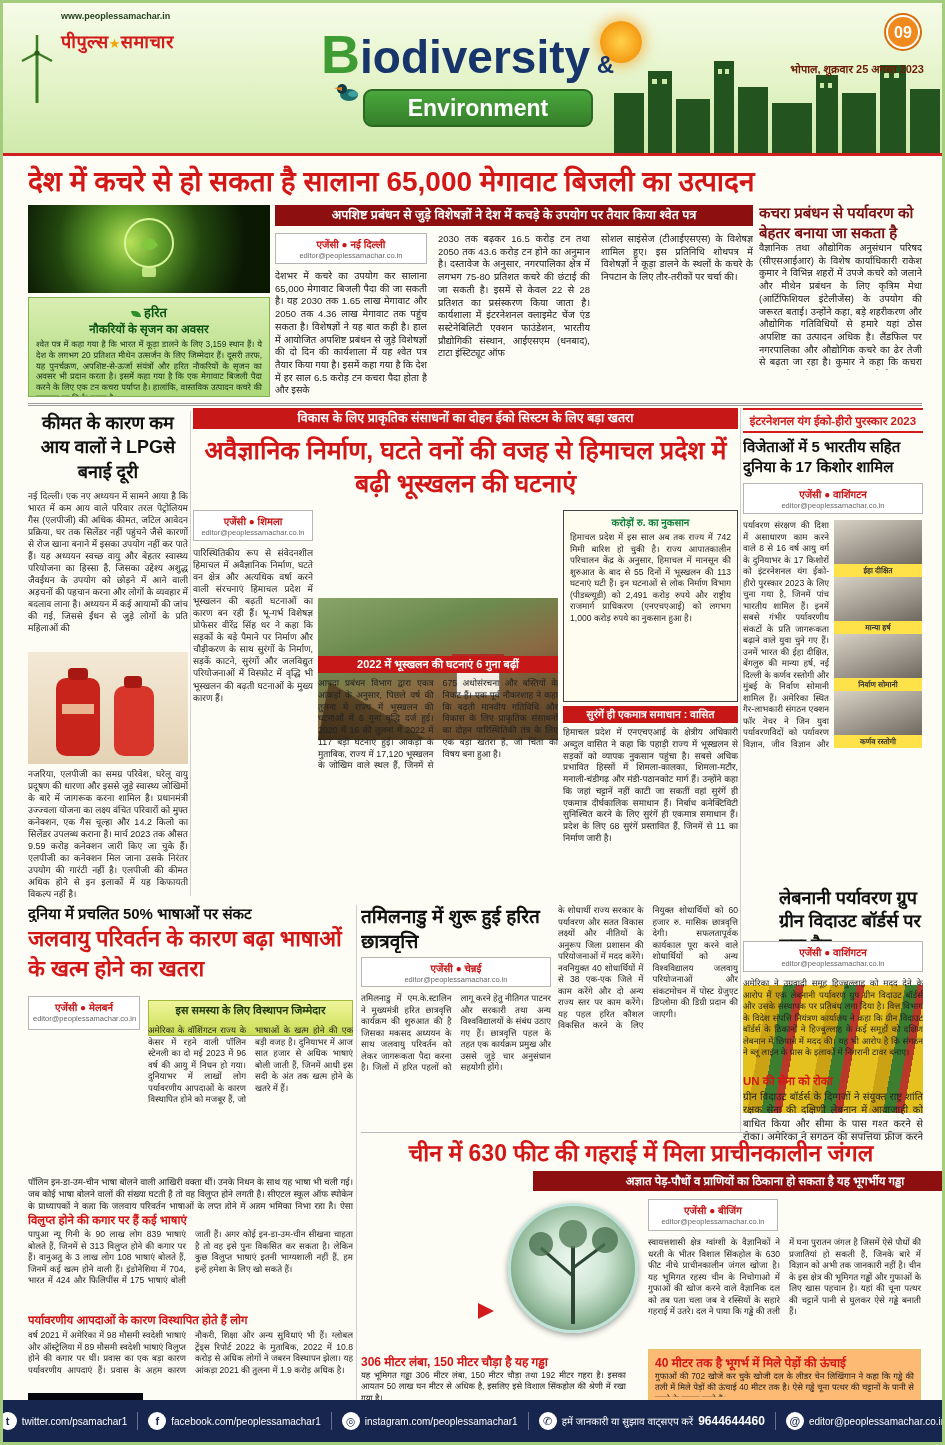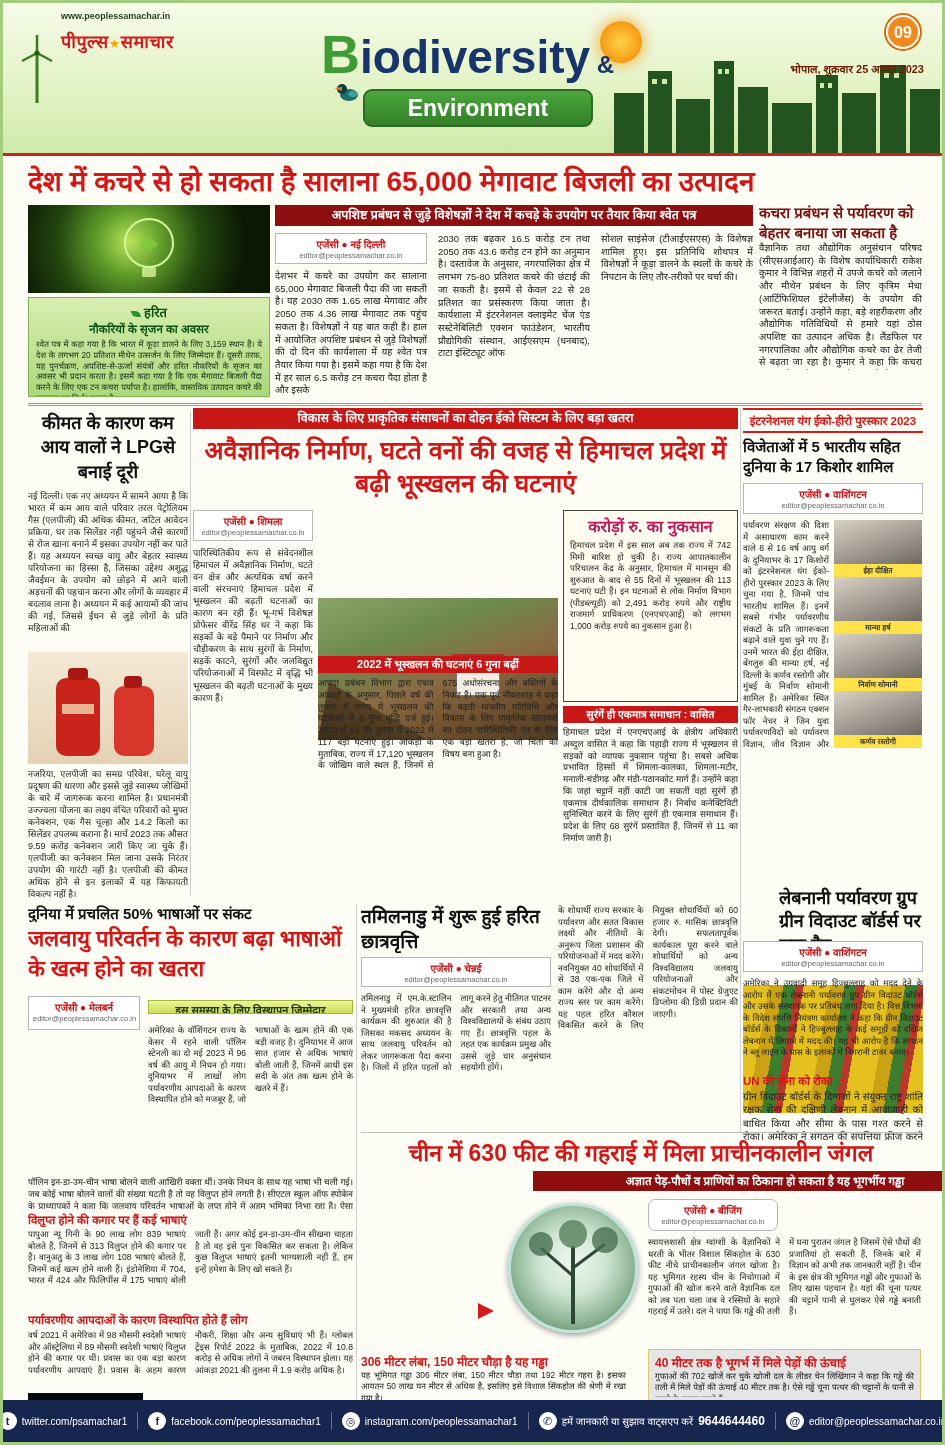--- a/index.html
+++ b/index.html
@@ -52,22 +52,22 @@
     background:radial-gradient(circle at 50% 45%,#eef7f0 0%,#cfe6d4 35%,#8fb697 65%,#47624d 100%);box-shadow:0 2px 6px rgba(0,0,0,.4);}
   .ph-lpg{background:linear-gradient(#f4e9d6,#e4d2b4);}
   .ph-portrait{background:linear-gradient(160deg,#d8d2c6,#9a948a 60%,#6e685e);}
   .photo-label{background:#ffe24a;color:#333;font-size:7.5px;font-weight:bold;text-align:center;line-height:13px;overflow:hidden;white-space:nowrap;}
   
   .green-box{background:linear-gradient(#d9eeb2,#abd878);border:1px solid #80b251;padding:5px 7px;overflow:hidden;}
   .green-box .gk{color:#0d5514;font-weight:bold;font-size:13px;text-align:center;}
   .green-box .gt{color:#0d5514;font-weight:bold;font-size:11.5px;text-align:center;margin-bottom:3px;}
   .green-box .gb{font-size:8.3px;line-height:1.3;text-align:justify;color:#16301a;}
   .loss-box{border:1.5px solid #444;background:#fffdf0;padding:4px 6px;overflow:hidden;}
-  .loss-box .lt{color:#be185d;font-weight:bold;font-size:16px;text-align:center;margin-bottom:3px;}
-  .yellow-box{background:#e5e5e5;border:1px solid #e0c86a;padding:4px 6px;overflow:hidden;}
+  .loss-box .lt{color:#15803d;font-weight:bold;font-size:10px;text-align:center;margin-bottom:3px;}
+  .yellow-box{background:#fdba74;border:1px solid #e0c86a;padding:4px 6px;overflow:hidden;}
   .white-box{padding:4px 0;overflow:hidden;}
   .green-strip-title{background:linear-gradient(#eef59a,#cbde55);border:1px solid #a3b93e;
     color:#223a10;font-weight:bold;font-size:11px;text-align:center;line-height:18px;overflow:hidden;}
   
   .footer{position:absolute;left:0;bottom:0;width:100%;height:42px;background:#17264e;
     display:flex;align-items:center;justify-content:center;gap:10px;padding:0 10px;}
   .f-item{display:flex;align-items:center;gap:5px;color:#fff;font-size:10px;white-space:nowrap;
     border-left:1px solid rgba(255,255,255,.35);padding-left:10px;}
   .f-item:first-child{border-left:none;padding-left:0;}
   .f-ic{width:18px;height:18px;border-radius:50%;background:#fff;color:#17264e;font-weight:bold;
@@ -242,21 +242,21 @@
     <div class="body-text" style="font-size:10px;height:52px;">ग्रीन विदाउट बॉर्डर्स के दिग्गजों ने संयुक्त राष्ट्र शांति रक्षक सेना की दक्षिणी लेबनान में आवाजाही को बाधित किया और सीमा के पास गश्त करने से रोका। अमेरिका ने संगठन की संपत्तियां फ्रीज करने के साथ-साथ उससे किसी भी तरह के लेन-देन पर रोक लगाई है।</div>
   </div>
   <div class="vline" style="left:737px;top:405px;height:725px;"></div>
 
   <div class="headline-black abs" style="left:25px;top:900px;width:325px;height:19px;font-size:15px;">दुनिया में प्रचलित 50% भाषाओं पर संकट</div>
   <div class="headline-red abs" style="left:25px;top:921px;width:325px;height:66px;font-size:22px;line-height:1.35;">जलवायु परिवर्तन के कारण बढ़ा भाषाओं के खत्म होने का खतरा</div>
   <div class="byline-box abs" style="left:25px;top:993px;width:112px;height:34px;margin:0;">
     <span class="agency">एजेंसी ● मेलबर्न</span>
     <span class="email">editor@peoplessamachar.co.in</span>
   </div>
-  <div class="green-strip-title abs" style="left:145px;top:997px;width:205px;height:14px;">इस समस्या के लिए विस्थापन जिम्मेदार</div>
+  <div class="green-strip-title abs" style="left:145px;top:997px;width:205px;height:36px;">इस समस्या के लिए विस्थापन जिम्मेदार</div>
   <div class="abs cols2 body-text" style="left:145px;top:1022px;width:205px;height:148px;font-size:8.6px;">अमेरिका के वॉशिंगटन राज्य के केसर में रहने वाली पॉलिन स्टेनली का दो मई 2023 में 96 वर्ष की आयु में निधन हो गया। दुनियाभर में लाखों लोग पर्यावरणीय आपदाओं के कारण विस्थापित होने को मजबूर हैं, जो भाषाओं के खत्म होने की एक बड़ी वजह है। दुनियाभर में आज सात हजार से अधिक भाषाएं बोली जाती हैं, जिनमें आधी इस सदी के अंत तक खत्म होने के खतरे में हैं।</div>
   <div class="ph ph-earth abs" style="left:25px;top:1032px;width:115px;height:138px;">
     <div class="earth-globe"></div>
     <div class="earth-land" style="left:28px;top:30px;width:34px;height:26px;"></div>
 
   </div>
   <div class="abs body-text" style="left:25px;top:1174px;width:325px;height:32px;font-size:8.8px;">पॉलिन इन-डा-उम-चीन भाषा बोलने वाली आखिरी वक्ता थीं। उनके निधन के साथ यह भाषा भी चली गई। जब कोई भाषा बोलने वालों की संख्या घटती है तो वह विलुप्त होने लगती है। सीएटल स्कूल ऑफ स्पोकेन के प्राध्यापकों ने कहा कि जलवायु परिवर्तन भाषाओं के लुप्त होने में अहम भूमिका निभा रहा है। ऐसा अक्सर तब होता है जब कोई प्रचलित भाषा बोलने वालों का इलाका छूट जाता है।</div>
   <div class="sub-red abs" style="left:25px;top:1209px;width:325px;">विलुप्त होने की कगार पर हैं कई भाषाएं</div>
   <div class="abs cols2 body-text" style="left:25px;top:1226px;width:325px;height:80px;font-size:8.6px;">पापुआ न्यू गिनी के 90 लाख लोग 839 भाषाएं बोलते हैं, जिनमें से 313 विलुप्त होने की कगार पर हैं। वानुअतु के 3 लाख लोग 108 भाषाएं बोलते हैं, जिनमें कई खत्म होने वाली हैं। इंडोनेशिया में 704, भारत में 424 और फिलिपींस में 175 भाषाएं बोली जाती हैं। अगर कोई इन-डा-उम-चीन सीखना चाहता है तो वह इसे पुनः विकसित कर सकता है। लेकिन कुछ विलुप्त भाषाएं इतनी भाग्यशाली नहीं हैं, हम इन्हें हमेशा के लिए खो सकते हैं।</div>
   <div class="sub-red abs" style="left:25px;top:1309px;width:325px;">पर्यावरणीय आपदाओं के कारण विस्थापित होते हैं लोग</div>
@@ -279,21 +279,21 @@
     <svg width="124" height="124" viewBox="0 0 124 124" style="border-radius:50%;">
       <line x1="62" y1="118" x2="62" y2="40" stroke="#2e4634" stroke-width="4"></line>
       <line x1="62" y1="70" x2="30" y2="42" stroke="#2e4634" stroke-width="3"></line>
       <line x1="62" y1="62" x2="94" y2="38" stroke="#2e4634" stroke-width="3"></line>
       <circle cx="30" cy="38" r="12" fill="#4a7050" opacity=".8"></circle>
       <circle cx="94" cy="34" r="13" fill="#4a7050" opacity=".8"></circle>
       <circle cx="62" cy="28" r="14" fill="#557e5a" opacity=".8"></circle>
     </svg>
   </div>
   <div class="abs" style="left:475px;top:1300px;width:0;height:0;border-left:16px solid #d21c1c;border-top:8px solid transparent;border-bottom:8px solid transparent;z-index:4;"></div>
-  <div class="byline-box abs" style="left:645px;top:1196px;width:130px;height:32px;margin:0;z-index:2;border-radius:7px;">
+  <div class="byline-box abs" style="left:645px;top:1196px;width:130px;height:32px;margin:0;z-index:2;">
     <span class="agency">एजेंसी ● बीजिंग</span>
     <span class="email">editor@peoplessamachar.co.in</span>
   </div>
   <div class="abs cols2 body-text" style="left:645px;top:1234px;width:273px;height:108px;font-size:8.6px;">स्वायत्तशासी क्षेत्र ग्वांग्शी के वैज्ञानिकों ने धरती के भीतर विशाल सिंकहोल के 630 फीट नीचे प्राचीनकालीन जंगल खोजा है। यह भूमिगत रहस्य चीन के निचोगाओ में गुफाओं की खोज करने वाले वैज्ञानिक दल को तब पता चला जब वे रस्सियों के सहारे गहराई में उतरे। दल ने पाया कि गड्ढे की तली में घना पुरातन जंगल है जिसमें ऐसे पौधों की प्रजातियां हो सकती हैं, जिनके बारे में विज्ञान को अभी तक जानकारी नहीं है। चीन के इस क्षेत्र की भूमिगत गड्ढों और गुफाओं के लिए खास पहचान है। यहां की चूना पत्थर की चट्टानें पानी से घुलकर ऐसे गड्ढे बनाती हैं।</div>
   <div class="white-box abs" style="left:358px;top:1346px;width:265px;height:52px;">
     <div class="sub-red" style="font-size:12px;">306 मीटर लंबा, 150 मीटर चौड़ा है यह गड्ढा</div>
     <div class="body-text" style="font-size:8.4px;height:30px;">यह भूमिगत गड्ढा 306 मीटर लंबा, 150 मीटर चौड़ा तथा 192 मीटर गहरा है। इसका आयतन 50 लाख घन मीटर से अधिक है, इसलिए इसे विशाल सिंकहोल की श्रेणी में रखा गया है।</div>
   </div>
   <div class="yellow-box abs" style="left:645px;top:1346px;width:273px;height:52px;">
     <div class="sub-red" style="font-size:12px;">40 मीटर तक है भूगर्भ में मिले पेड़ों की ऊंचाई</div>

